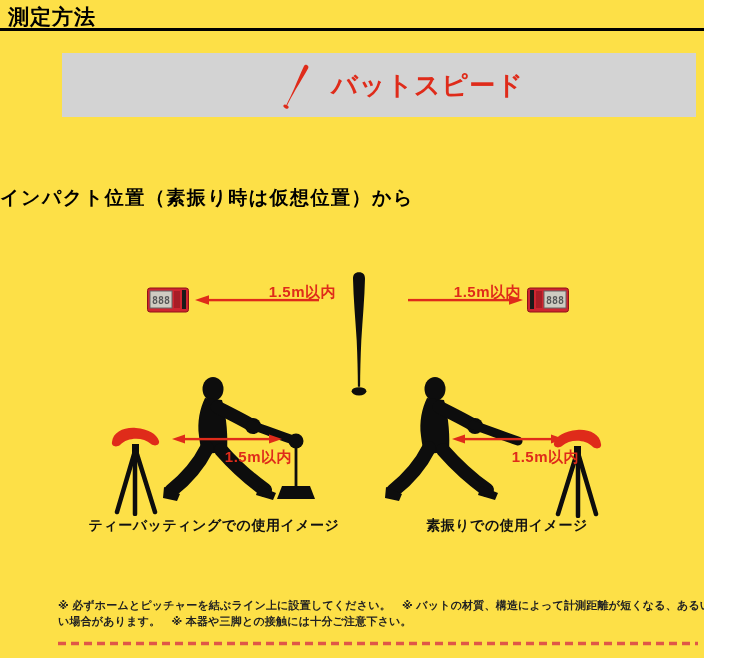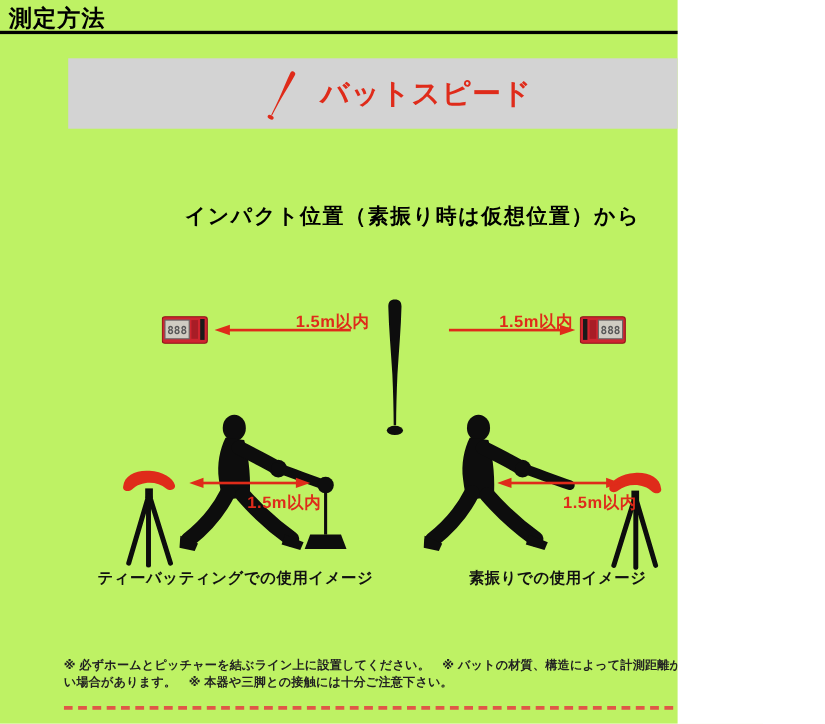--- a/index.html
+++ b/index.html
@@ -1,26 +1,26 @@
 <!DOCTYPE html>
 <html style="--accent-red: #df2b1a; --device-red: #cf2530; --banner-gray: #d3d3d3; --silhouette-black: #0d0d0d; --dashed-line: #e05747;"><head>
 <meta charset="utf-8">
 <style>
   html,body{margin:0;padding:0;background:#fff;}
-  .page{position:relative;width:616px;height:658px;background:#bef264;overflow:hidden;
+  .page{position:relative;width:704px;height:658px;background:#fde047;overflow:hidden;
         font-family:"Liberation Sans","DejaVu Sans",sans-serif;}
   .page-title{position:absolute;left:8px;top:3px;font-size:21px;font-weight:bold;
         letter-spacing:1px;color:#000;}
   .title-rule{position:absolute;left:0;top:28px;width:750px;height:3px;background:#000;}
   .banner{position:absolute;left:62px;top:53px;width:594px;height:64px;
         background:var(--banner-gray,#d3d3d3);display:flex;align-items:center;
-        justify-content:center;gap:13px;}
+        justify-content:center;gap:13px;padding-left:40px;}
   .banner-label{font-size:26px;font-weight:bold;color:var(--accent-red,#df2b1a);
         letter-spacing:1px;}
-  .intro{position:absolute;left:0;top:186px;width:750px;text-align:center;
+  .intro{position:absolute;left:0;top:186px;width:750px;
         font-size:19px;font-weight:bold;line-height:24px;letter-spacing:1.5px;color:#000;}
   .abs{position:absolute;}
   .dist-label{position:absolute;width:130px;text-align:right;font-size:15px;
         font-weight:bold;color:var(--accent-red,#df2b1a);letter-spacing:.5px;}
   .caption{position:absolute;top:517px;text-align:center;font-size:14px;
         font-weight:bold;color:#111;letter-spacing:.5px;}
   .footnote{position:absolute;left:58px;top:597px;font-size:11px;font-weight:bold;
         color:#222;line-height:16px;letter-spacing:.2px;white-space:nowrap;}
   svg .red{fill:var(--accent-red,#df2b1a);}
   svg .devred{fill:var(--device-red,#cf2530);}

